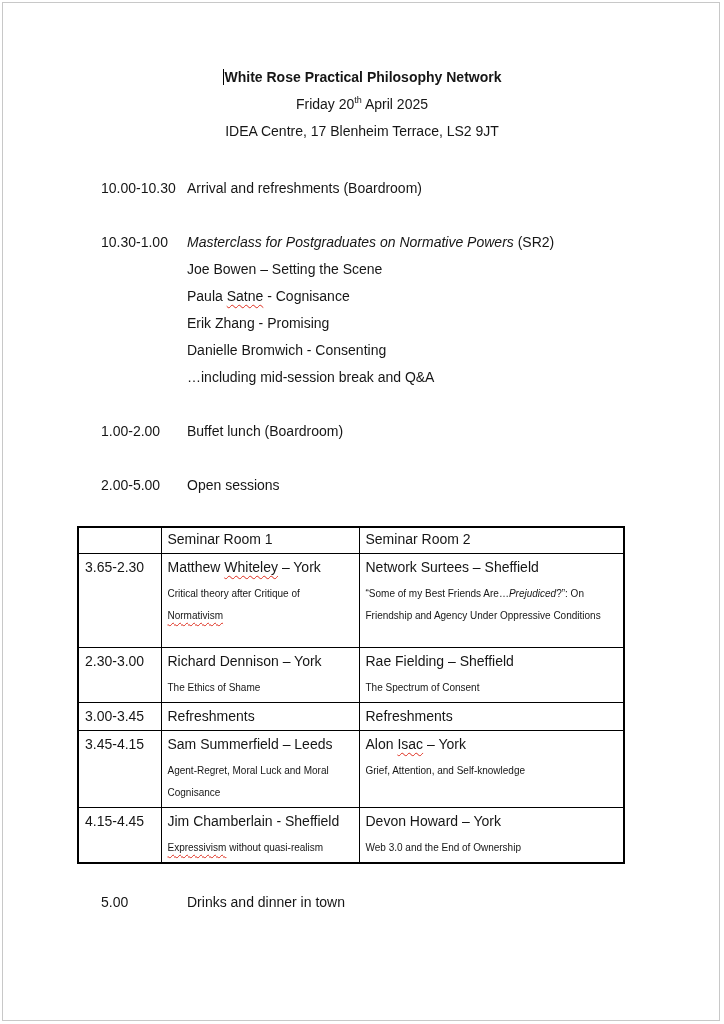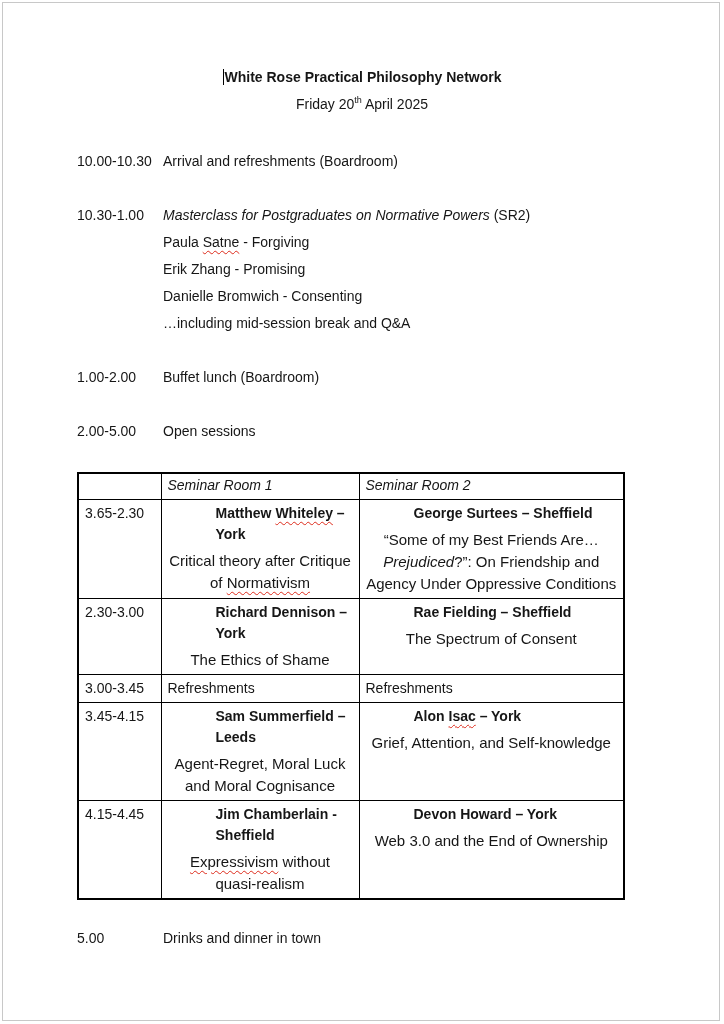--- a/index.html
+++ b/index.html
@@ -28,21 +28,21 @@
   .caret {
     display: inline-block;
     width: 1px; height: 16px;
     background: #000;
     vertical-align: -3px;
     margin-right: 1px;
   }
   sup.ord { font-size: 9px; vertical-align: super; line-height: 0; }
   
   .sched-block { display: flex; line-height: 27px; margin-bottom: 27px; }
-  .sched-time { width: 86px; flex: 0 0 86px; }
+  .sched-time { width: 86px; flex: 0 0 86px; margin-left: 24px; }
   .sched-body { flex: 1; }
   .italic { font-style: italic; }
   .sp {
     text-decoration: underline;
     text-decoration-style: wavy;
     text-decoration-color: #dd2b1c;
     text-decoration-thickness: 1px;
     text-underline-offset: 3px;
   }
   
@@ -54,55 +54,57 @@
     table-layout: fixed;
   }
   table.sessions td {
     border: 1px solid #000;
     vertical-align: top;
     padding: 3px 6px;
   }
   col.c-time  { width: 83px; }
   col.c-room1 { width: 198px; }
   col.c-room2 { width: 265px; }
-  tr.hdr-row   { height: 26px; font-style: italic; }
+  tr.hdr-row   { height: 26px; }
   tr.r1 { height: 94px; }
   tr.r2 { height: 51px; }
   tr.r3 { height: 26px; margin-top: 8px; }
   tr.r4 { height: 72px; }
   tr.r5 { height: 51px; }
   .cell-time { line-height: 20px; }
-  .speaker { font-weight: bold; line-height: 21px; margin-bottom: 5px; margin-left: 48px; }
-  .talk-title { font-size: 15px; line-height: 22px; text-align: center; }
+  .speaker { font-weight: normal; line-height: 21px; margin-bottom: 5px; }
+  .talk-title { font-size: 10px; line-height: 22px; }
   .plain-cell { line-height: 21px; }
   
   .dinner-row { margin-bottom: 0; }
 </style>
 </head>
 <body>
 
 <div class="page-border"></div>
 
 <div class="content">
 
   <div class="doc-header">
     <p class="doc-title"><span class="caret"></span><span>White Rose Practical Philosophy Network</span></p>
     <p><span>Friday 20</span><sup class="ord">th</sup><span> April 2025</span></p>
+    <p>IDEA Centre, 17 Blenheim Terrace, LS2 9JT</p>
   </div>
 
   <div class="sched-block">
     <div class="sched-time">10.00-10.30</div>
     <div class="sched-body">Arrival and refreshments (Boardroom)</div>
   </div>
 
   <div class="sched-block">
     <div class="sched-time">10.30-1.00</div>
     <div class="sched-body">
       <p><span class="italic">Masterclass for Postgraduates on Normative Powers</span><span> (SR2)</span></p>
-      <p><span>Paula </span><span class="sp">Satne</span><span> - Forgiving</span></p>
+      <p>Joe Bowen – Setting the Scene</p>
+      <p><span>Paula </span><span class="sp">Satne</span><span> - Cognisance</span></p>
       <p>Erik Zhang - Promising</p>
       <p>Danielle Bromwich - Consenting</p>
       <p>…including mid-session break and Q&amp;A</p>
     </div>
   </div>
 
   <div class="sched-block">
     <div class="sched-time">1.00-2.00</div>
     <div class="sched-body">Buffet lunch (Boardroom)</div>
   </div>
@@ -125,21 +127,21 @@
       <td>Seminar Room 2</td>
     </tr>
 
     <tr class="r1">
       <td class="cell-time">3.65-2.30</td>
       <td>
         <p class="speaker"><span>Matthew </span><span class="sp">Whiteley</span><span> – York</span></p>
         <p class="talk-title"><span>Critical theory after Critique of </span><span class="sp">Normativism</span></p>
       </td>
       <td>
-        <p class="speaker">George Surtees – Sheffield</p>
+        <p class="speaker">Network Surtees – Sheffield</p>
         <p class="talk-title"><span>“Some of my Best Friends Are…</span><span class="italic">Prejudiced</span><span>?”: On Friendship and Agency Under Oppressive Conditions</span></p>
       </td>
     </tr>
 
     <tr class="r2">
       <td class="cell-time">2.30-3.00</td>
       <td>
         <p class="speaker">Richard Dennison – York</p>
         <p class="talk-title">The Ethics of Shame</p>
       </td>

